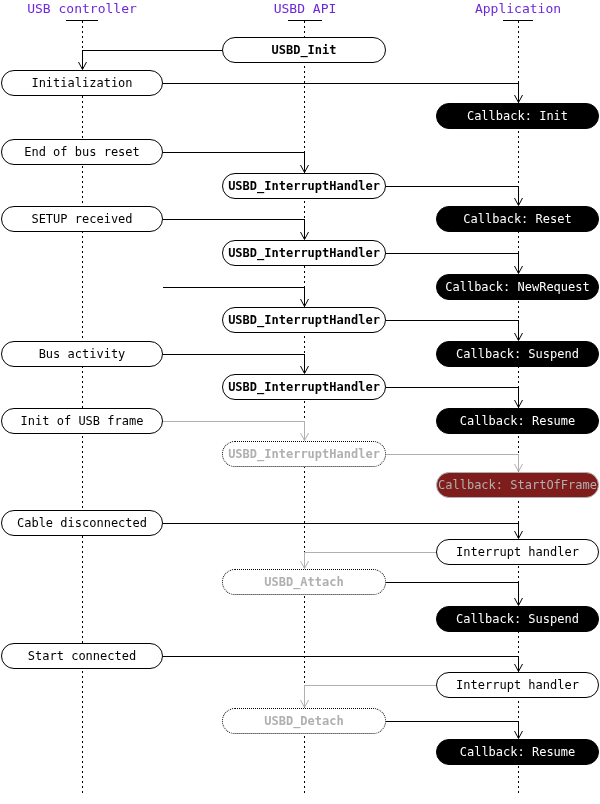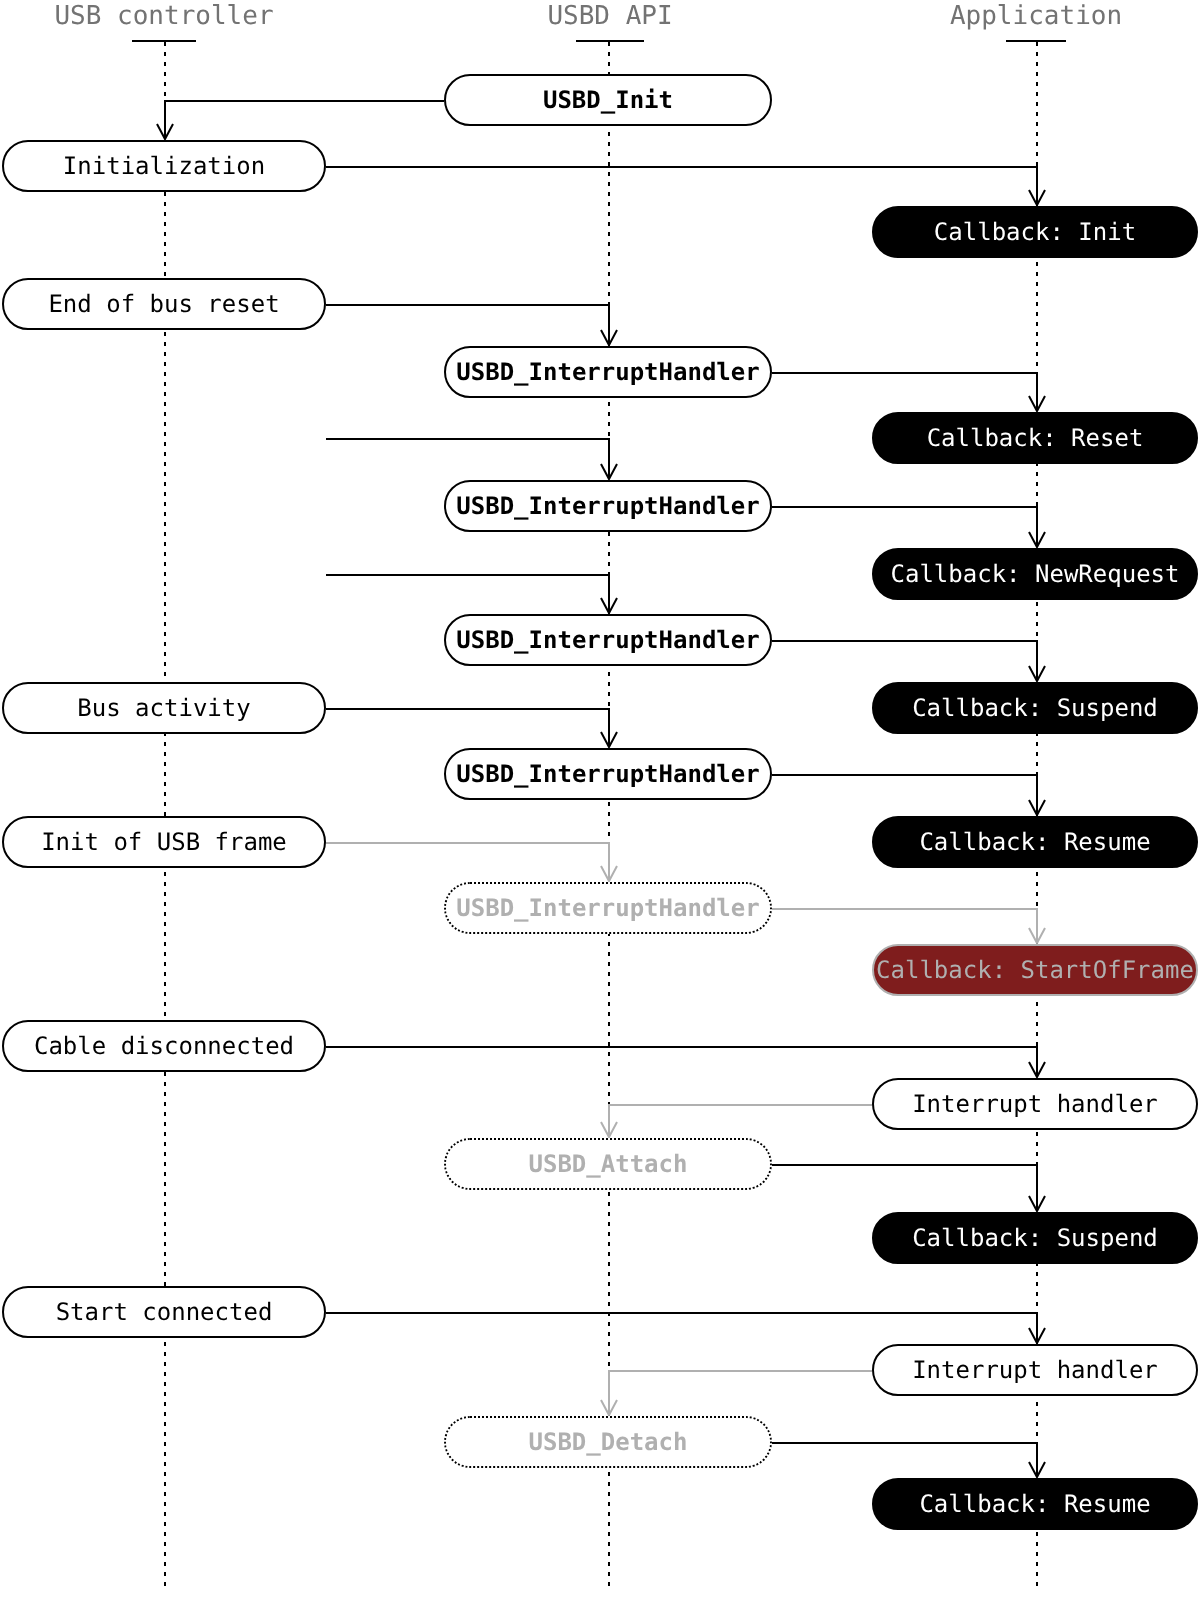--- a/index.html
+++ b/index.html
@@ -4,21 +4,21 @@
 <style>
   html, body { margin:0; padding:0; background:#ffffff; }
   #stage {
     position:relative; width:600px; height:804px; background:#ffffff;
     font-family:"DejaVu Sans Mono","Liberation Mono",monospace;
     overflow:hidden;
   }
   #wires { position:absolute; left:0; top:0; width:600px; height:804px; }
   .hdr {
     position:absolute; top:1px; transform:translateX(-50%);
-    font-size:13px; color:#737373; white-space:nowrap; line-height:16px;
+    font-size:13px; color:#6d28d9; white-space:nowrap; line-height:16px;
   }
   .box {
     position:absolute; height:26px; box-sizing:border-box;
     border:1px solid #000; border-radius:13px; background:#fff;
     display:flex; align-items:center; justify-content:center;
     font-size:12px; color:#000; white-space:nowrap; overflow:hidden;
   }
   .b-left { left:1px;   width:162px; }
   .b-api  { left:222px; width:164px;font-weight:bold; }
   .b-app  { left:436px; width:163px; }
@@ -107,20 +107,21 @@
   <div class="hdr" style="left:518px">Application</div>
 
   <div class="box b-api" style="top:37px">USBD_Init</div>
   <div class="box b-app b-black" style="top:103px">Callback: Init</div>
   <div class="box b-left" style="top:70px">Initialization</div>
 
   <div class="box b-left" style="top:139px">End of bus reset</div>
   <div class="box b-api" style="top:173px">USBD_InterruptHandler</div>
   <div class="box b-app b-black" style="top:206px">Callback: Reset</div>
 
+  <div class="box b-left" style="top:206px">SETUP received</div>
   <div class="box b-api" style="top:240px">USBD_InterruptHandler</div>
   <div class="box b-app b-black" style="top:274px">Callback: NewRequest</div>
 
   <div class="box b-api" style="top:307px">USBD_InterruptHandler</div>
   <div class="box b-app b-black" style="top:341px">Callback: Suspend</div>
 
   <div class="box b-left" style="top:341px">Bus activity</div>
   <div class="box b-api" style="top:374px">USBD_InterruptHandler</div>
   <div class="box b-app b-black" style="top:408px">Callback: Resume</div>
 

